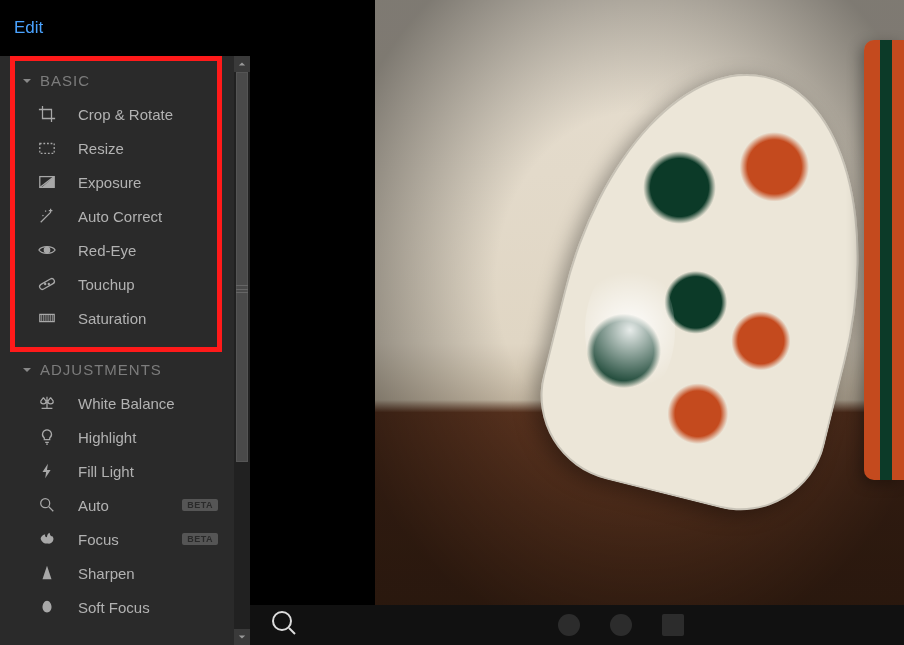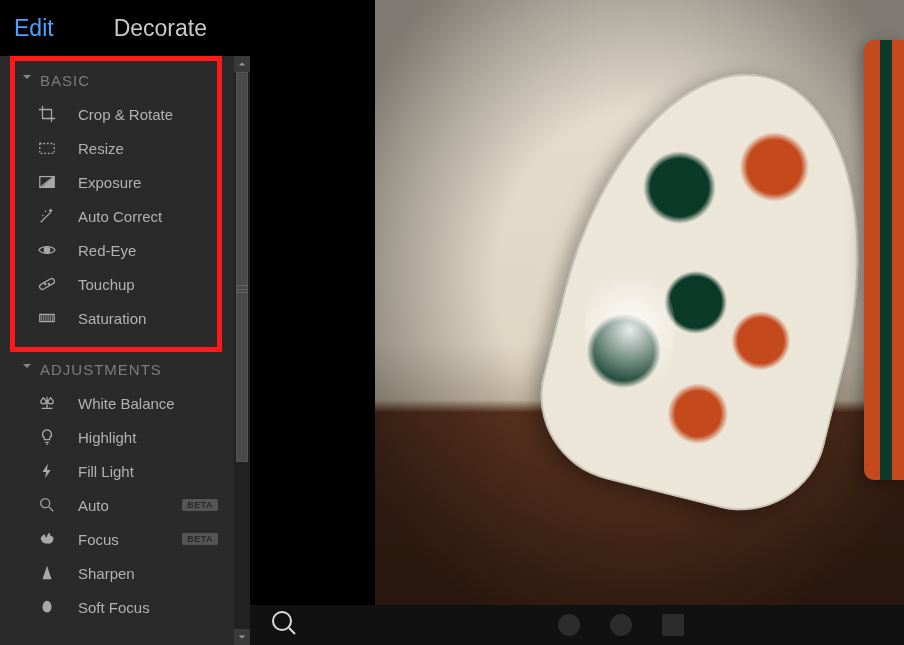--- a/index.html
+++ b/index.html
@@ -1,35 +1,35 @@
 <!DOCTYPE html>
 <html><head>
   <meta charset="utf-8">
   <style>
     * { margin:0; padding:0; box-sizing:border-box; font-family: "Segoe UI", "Helvetica Neue", Arial, sans-serif; }
     body { width:904px; height:645px; background:#000; overflow:hidden; position:relative; }
 
     .top-tabs { height:56px; display:flex; align-items:center; padding:0 14px; gap:60px; background:#000; }
-    .top-tab { font-size:23px; color:#c8c8c8; cursor:pointer; }
+    .top-tab { font-size:17px; color:#c8c8c8; cursor:pointer; }
     .top-tab.active { color:#4aa3ff; }
 
     .panel-wrap { position:absolute; left:0; top:56px; width:250px; height:589px; background:#2a2a2a; }
     .scrollbar { position:absolute; right:0; top:0; width:16px; height:100%; background:#212121; }
     .scroll-up, .scroll-down { width:16px; height:16px; background:#3a3a3a; display:flex; align-items:center; justify-content:center; }
     .scroll-up svg, .scroll-down svg { width:8px; height:8px; fill:#999; }
     .scroll-track { position:relative; height:calc(100% - 32px); }
     .scroll-thumb { position:absolute; left:2px; right:2px; top:0; height:70%; background:#4a4a4a; border:1px solid #555; }
     .scroll-grip { position:absolute; left:2px; right:2px; top:210px; height:14px; display:flex; flex-direction:column; justify-content:space-evenly; }
     .scroll-grip span { height:1px; background:#666; }
 
     .panel { position:absolute; left:0; top:0; right:16px; bottom:0; overflow:hidden; }
     .highlight-box { position:absolute; left:10px; top:0; width:212px; height:296px; border:5px solid #ff1a1a; pointer-events:none; z-index:5; }
 
     .section { padding-top:8px; }
-    .section-header { display:flex; gap:8px; padding:8px 10px 8px 22px; color:#7c7c7c; font-size:15px; letter-spacing:1px; cursor:pointer; }
+    .section-header { display:flex; align-items:center; gap:8px; padding:8px 10px 8px 22px; color:#7c7c7c; font-size:15px; letter-spacing:1px; cursor:pointer; }
     .section-header svg.caret { width:10px; height:10px; fill:#888; flex:0 0 auto; }
 
     .tool-item { display:flex; align-items:center; gap:20px; padding:8px 12px 8px 36px; color:#b2b2b2; font-size:15px; cursor:pointer; position:relative; }
     .tool-icon { width:22px; height:18px; display:flex; align-items:center; justify-content:center; flex:0 0 22px; }
     .tool-icon svg { width:20px; height:18px; fill:none; stroke:#a8a8a8; stroke-width:1.4; }
     .badge { position:absolute; right:16px; top:50%; transform:translateY(-50%); background:#555; color:#2a2a2a; font-size:9px; font-weight:700; padding:1px 5px; border-radius:2px; letter-spacing:0.5px;text-align:right; }
 
     .canvas-area { position:absolute; left:250px; top:0; right:0; bottom:0; background:#000; }
     .image-frame { position:absolute; left:125px; top:0; right:0; height:625px; background:#fff; overflow:hidden; }
     .photo-bg { width:100%; height:100%; position:relative;
@@ -60,21 +60,20 @@
     .bottom-bar { position:absolute; left:0; right:0; bottom:0; height:40px; background:#111; display:flex; align-items:center; padding:0 20px; gap:260px; }
     .zoom-icon svg { width:28px; height:28px; fill:none; stroke:#ddd; stroke-width:2; }
     .mini-controls { display:flex; gap:30px; align-items:center; opacity:0.4; }
     .mini-controls span { width:22px; height:22px; border-radius:50%; background:#555; }
   </style>
 </head>
 <body>
 
 <div class="top-tabs">
   <div class="top-tab active">Edit</div>
-  <div class="top-tab">Decorate</div>
 </div>
 
 <div class="panel-wrap">
   <div class="panel">
     <div class="highlight-box"></div>
 
     <div class="section">
       <div class="section-header">
         <svg class="caret" viewBox="0 0 10 10">
             <path d="M1 3 L5 7 L9 3 Z"></path>

